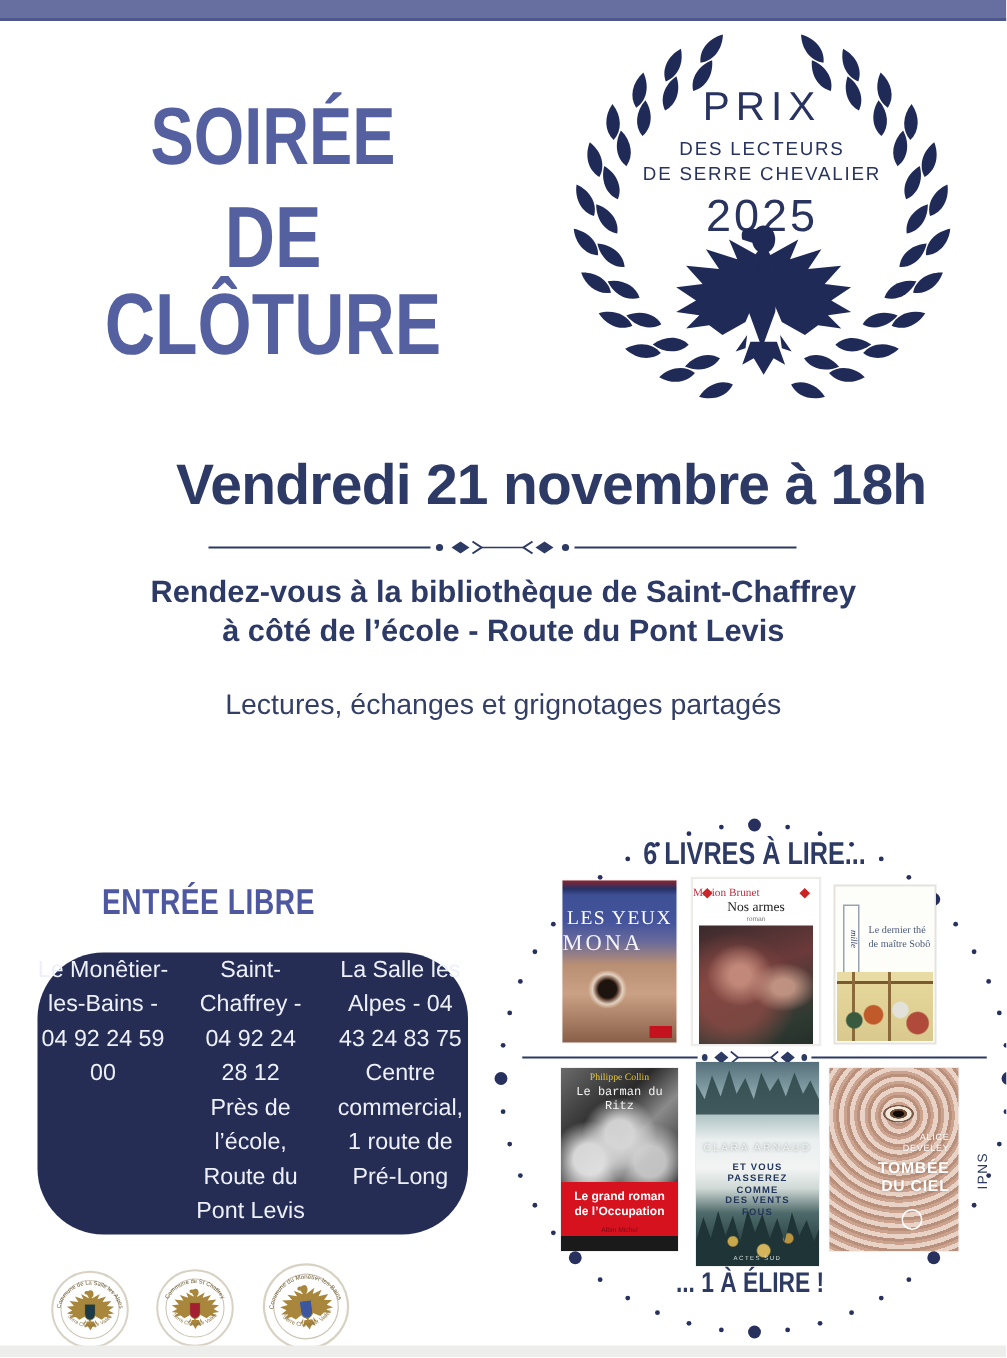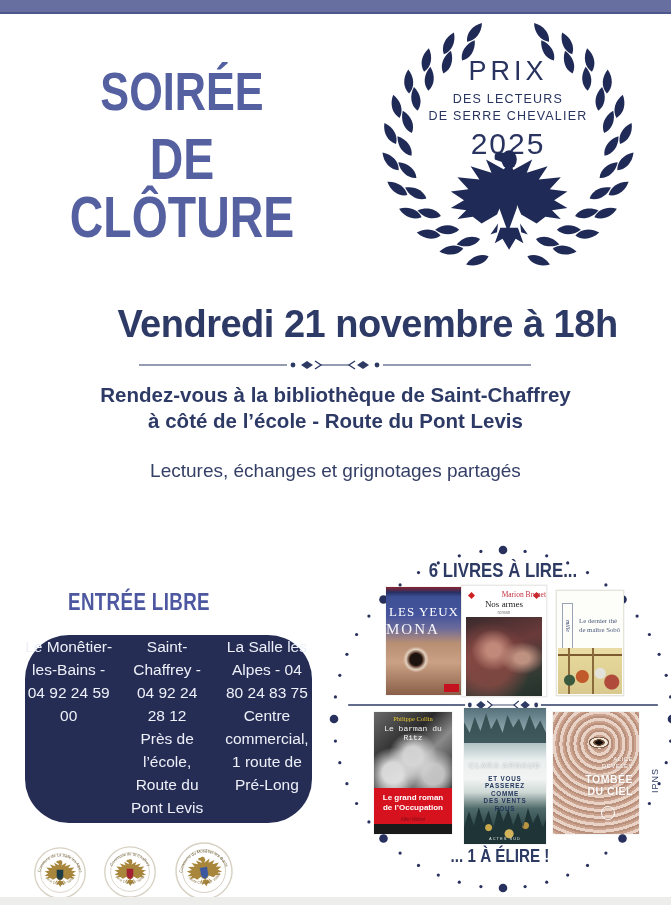--- a/index.html
+++ b/index.html
@@ -42,34 +42,34 @@
 
   
   .dots-svg{position:absolute;left:323px;top:539px;width:360px;height:360px;pointer-events:none;}
   .books-header{position:absolute;left:373px;top:558px;width:260px;text-align:center;color:#2d3a64;
                 font-weight:bold;font-size:21px;transform:scaleX(.8);}
   .books-footer{position:absolute;left:390px;top:845px;width:220px;text-align:center;color:#2d3a64;
                 font-weight:bold;font-size:19px;transform:scaleX(.8);}
   .cover{position:absolute;overflow:hidden;box-shadow:0 0 0 .5px rgba(0,0,0,.08);}
 
   
-  .b1{left:386px;top:587px;width:76px;height:108px;
+  .b1{left:375px;top:587px;width:76px;height:108px;
       background:linear-gradient(180deg,#8a2430 0%,#273064 5%,#3d4f95 9%,#45549c 26%,#6a6a9a 38%,#b98f74 52%,#caa184 70%,#8a5f49 100%);}
   .b1-eye{position:absolute;left:10px;top:60px;width:40px;height:26px;border-radius:50%;
       background:radial-gradient(circle at 50% 48%,#1d1410 0 6px,#5a3b2c 7px,#e3d0bf 10px,rgba(227,208,191,0) 13px);}
   .b1-t1{position:absolute;left:0;top:17px;width:100%;text-align:center;color:#fff;
       font-family:"Liberation Serif",serif;font-size:13px;letter-spacing:1px;}
   .b1-t2{position:absolute;left:0;top:34px;width:100%;text-align:left;color:rgba(255,255,255,.92);
       font-family:"Liberation Serif",serif;font-size:15px;letter-spacing:2px;}
   .b1-pub{position:absolute;right:3px;bottom:3px;width:15px;height:8px;background:#c4121f;}
 
   
   .b2{left:461px;top:585px;width:84px;height:110px;background:#fff;border:1px solid #eceae6;}
   .b2-star{position:absolute;top:7px;width:5px;height:5px;background:#c22;transform:rotate(45deg);}
-  .b2-author{position:absolute;left:0;top:4px;width:100%;text-align:right;color:#c03040;
+  .b2-author{position:absolute;left:0;top:4px;width:100%;text-align:left;color:#c03040;
       font-family:"Liberation Serif",serif;font-size:7.5px;}
   .b2-title{position:absolute;left:0;top:13px;width:100%;text-align:center;color:#222;
       font-family:"Liberation Serif",serif;font-size:9px;}
   .b2-genre{position:absolute;left:0;top:24px;width:100%;text-align:center;color:#777;font-size:4.5px;}
   .b2-photo{position:absolute;left:4px;right:4px;top:31px;bottom:0;
       background:radial-gradient(ellipse at 36% 42%,rgba(200,144,128,.9) 0 10%,rgba(200,144,128,0) 32%),
                  radial-gradient(ellipse at 74% 52%,rgba(200,154,136,.9) 0 9%,rgba(200,154,136,0) 28%),
                  radial-gradient(circle at 30% 60%,rgba(138,74,68,.8) 0 30%,rgba(138,74,68,0) 60%),
                  linear-gradient(160deg,#3a2a2c,#6b3a3a 40%,#2f3a33 80%,#243029);}
 
@@ -251,21 +251,21 @@
 
   <div class="loc-card">
     <div class="loc-item">
       <div>Le Monêtier-les-Bains - 04 92 24 59 00</div>
     </div>
     <div class="loc-item">
       <div>Saint-Chaffrey - 04 92 24 28 12</div>
       <div>Près de l’école, Route du Pont Levis</div>
     </div>
     <div class="loc-item">
-      <div>La Salle les Alpes - 04 80 24 83 75</div>
+      <div>La Salle les Alpes - 04 43 24 83 75</div>
       <div>Centre commercial, 1 route de Pré-Long</div>
     </div>
   </div>
 
   <svg class="dots-svg" viewBox="0 0 360 360">
     <g id="dots">
         <circle cx="180.0" cy="11.0" r="4.3" fill="#28315e"></circle>
         <circle cx="202.1" cy="12.4" r="1.6" fill="#28315e"></circle>
         <circle cx="223.7" cy="16.8" r="1.6" fill="#28315e"></circle>
         <circle cx="244.7" cy="23.9" r="1.6" fill="#28315e"></circle>

